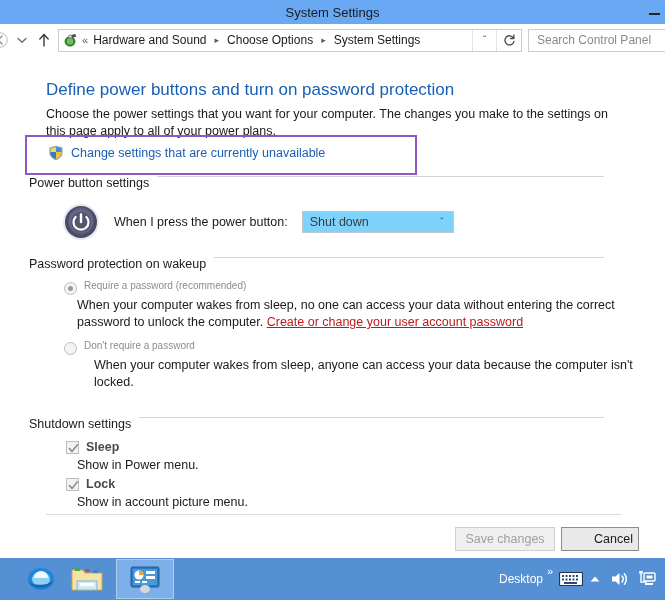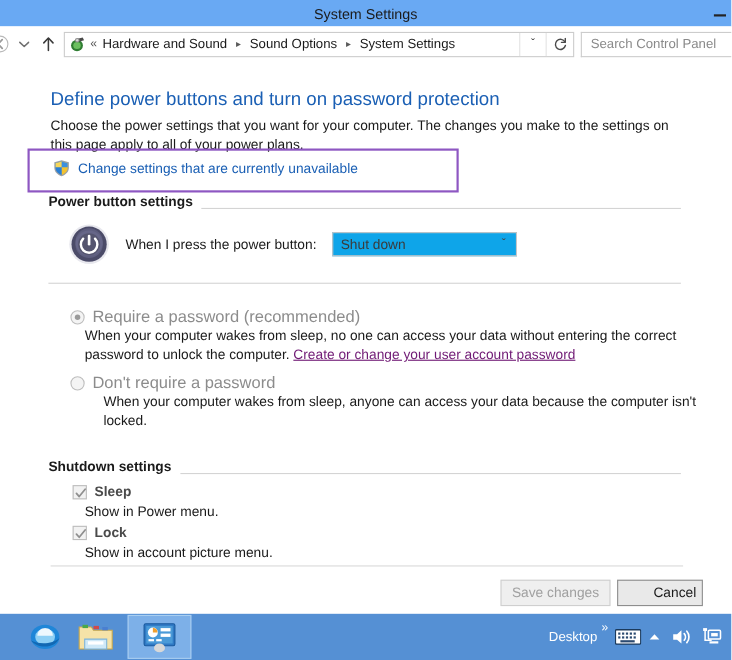--- a/index.html
+++ b/index.html
@@ -143,47 +143,46 @@
     z-index: 6;
   }
   .uac-shield { width: 16px; height: 16px; flex: 0 0 auto; }
   .uac-link {
     font-size: 12.5px; color: #1a5fb4; margin-left: 7px;
     white-space: nowrap;
   }
 
   
   .group {
-    position: absolute; left: 44px;
-    display: flex; align-items: flex-end;
+    position: absolute; left: 29px;
+    display: flex; align-items: flex-start;
     width: 575px;
-    font-weight: bold;
   }
   .group-label {
     font-size: 12.5px; color: #1a1a1a; white-space: nowrap;
     padding-right: 8px;
   }
   .group-rule {
     flex: 1 1 auto; height: 1px; background: #d4d4d4;
   }
 
   .power-row {
     position: absolute; left: 62px; top: 147px;
     display: flex; align-items: center;
   }
   .power-icon { width: 38px; height: 38px; flex: 0 0 auto; }
   .power-label {
     font-size: 12.5px; color: #1a1a1a; margin-left: 14px;
     white-space: nowrap;
   }
   .combo {
     margin-left: 14px;
-    width: 168px; height: 22px;
+    width: 152px; height: 22px;
     border: 1px solid #c6c6c6;
-    background: #0ea5e9;
+    background: #7dd3fc;
     display: flex; align-items: center;
     position: relative;
   }
   .combo-text {
     font-size: 12.5px; color: #3b3b3b; padding-left: 7px;
   }
   .combo-caret {
     position: absolute; right: 9px; top: 50%;
     transform: translateY(-50%);
     font-size: 11px; color: #444;
@@ -200,30 +199,30 @@
     border: 1px solid #bdbdbd; background: #f4f4f4;
     flex: 0 0 auto; margin-top: 2px;
     position: relative;
   }
   .radio.checked::after {
     content: ""; position: absolute;
     left: 3px; top: 3px; width: 5px; height: 5px;
     border-radius: 50%; background: #9a9a9a;
   }
   .radio-label {
-    font-size: 15px; color: #8c8c8c; margin-left: 7px;
+    font-size: 10px; color: #8c8c8c; margin-left: 7px;
     white-space: nowrap;
   }
   .sub-text {
     position: absolute; left: 77px;
     font-size: 12.5px; color: #1a1a1a; line-height: 17px;
     width: 545px;
   }
   .inline-link {
-    color: #701a75; text-decoration: underline;
+    color: #b91c1c; text-decoration: underline;
   }
 
   
   .check-row {
     position: absolute; left: 66px;
     display: flex; align-items: center;
   }
   .checkbox {
     width: 13px; height: 13px;
     border: 1px solid #bdbdbd; background: #f2f2f2;
@@ -327,21 +326,21 @@
           <ellipse cx="8" cy="8.4" rx="5.4" ry="5.2" fill="#2f7d32"></ellipse>
           <ellipse cx="8" cy="8.4" rx="3.4" ry="3.2" fill="#6bbf5f"></ellipse>
           <path d="M8.5 2.2 L13.2 1 L14.4 3.6 L9.6 5" fill="#4a4a4a"></path>
           <circle cx="8.2" cy="3.6" r="2.1" fill="#8a8a8a"></circle>
           <circle cx="8.2" cy="3.6" r="1.1" fill="#d8d8d8"></circle>
         </svg>
       </div>
       <span class="addr-chev-dbl">«</span>
       <span class="crumb">Hardware and Sound</span>
       <span class="crumb-sep">▸</span>
-      <span class="crumb">Sound Options</span>
+      <span class="crumb">Choose Options</span>
       <span class="crumb-sep">▸</span>
       <span class="crumb">System Settings</span>
       <div class="addr-right">
         <div class="addr-caret">ˇ</div>
         <div class="addr-refresh">
           <svg width="13" height="13" viewBox="0 0 13 13">
             <path d="M10.6 4.2 A4.6 4.6 0 1 0 11 7.4" fill="none" stroke="#4a4a4a" stroke-width="1.3" stroke-linecap="round"></path>
             <path d="M10.9 0.9 L10.9 4.5 L7.4 4.5" fill="none" stroke="#4a4a4a" stroke-width="1.3" stroke-linecap="round" stroke-linejoin="round"></path>
           </svg>
         </div>
@@ -391,20 +390,21 @@
         </svg>
       </span>
       <span class="power-label">When I press the power button:</span>
       <div class="combo">
         <span class="combo-text">Shut down</span>
         <span class="combo-caret">ˇ</span>
       </div>
     </div>
 
     <div class="group" style="top:201px;">
+      <span class="group-label">Password protection on wakeup</span>
       <span class="group-rule"></span>
     </div>
 
     <div class="radio-row" style="top:224px;">
       <span class="radio checked"></span>
       <span class="radio-label">Require a password (recommended)</span>
     </div>
     <div class="sub-text" style="top:241px;">
       <span>When your computer wakes from sleep, no one can access your data without entering the correct password to unlock the computer. </span><a class="inline-link" href="#">Create or change your user account password</a>
     </div>

